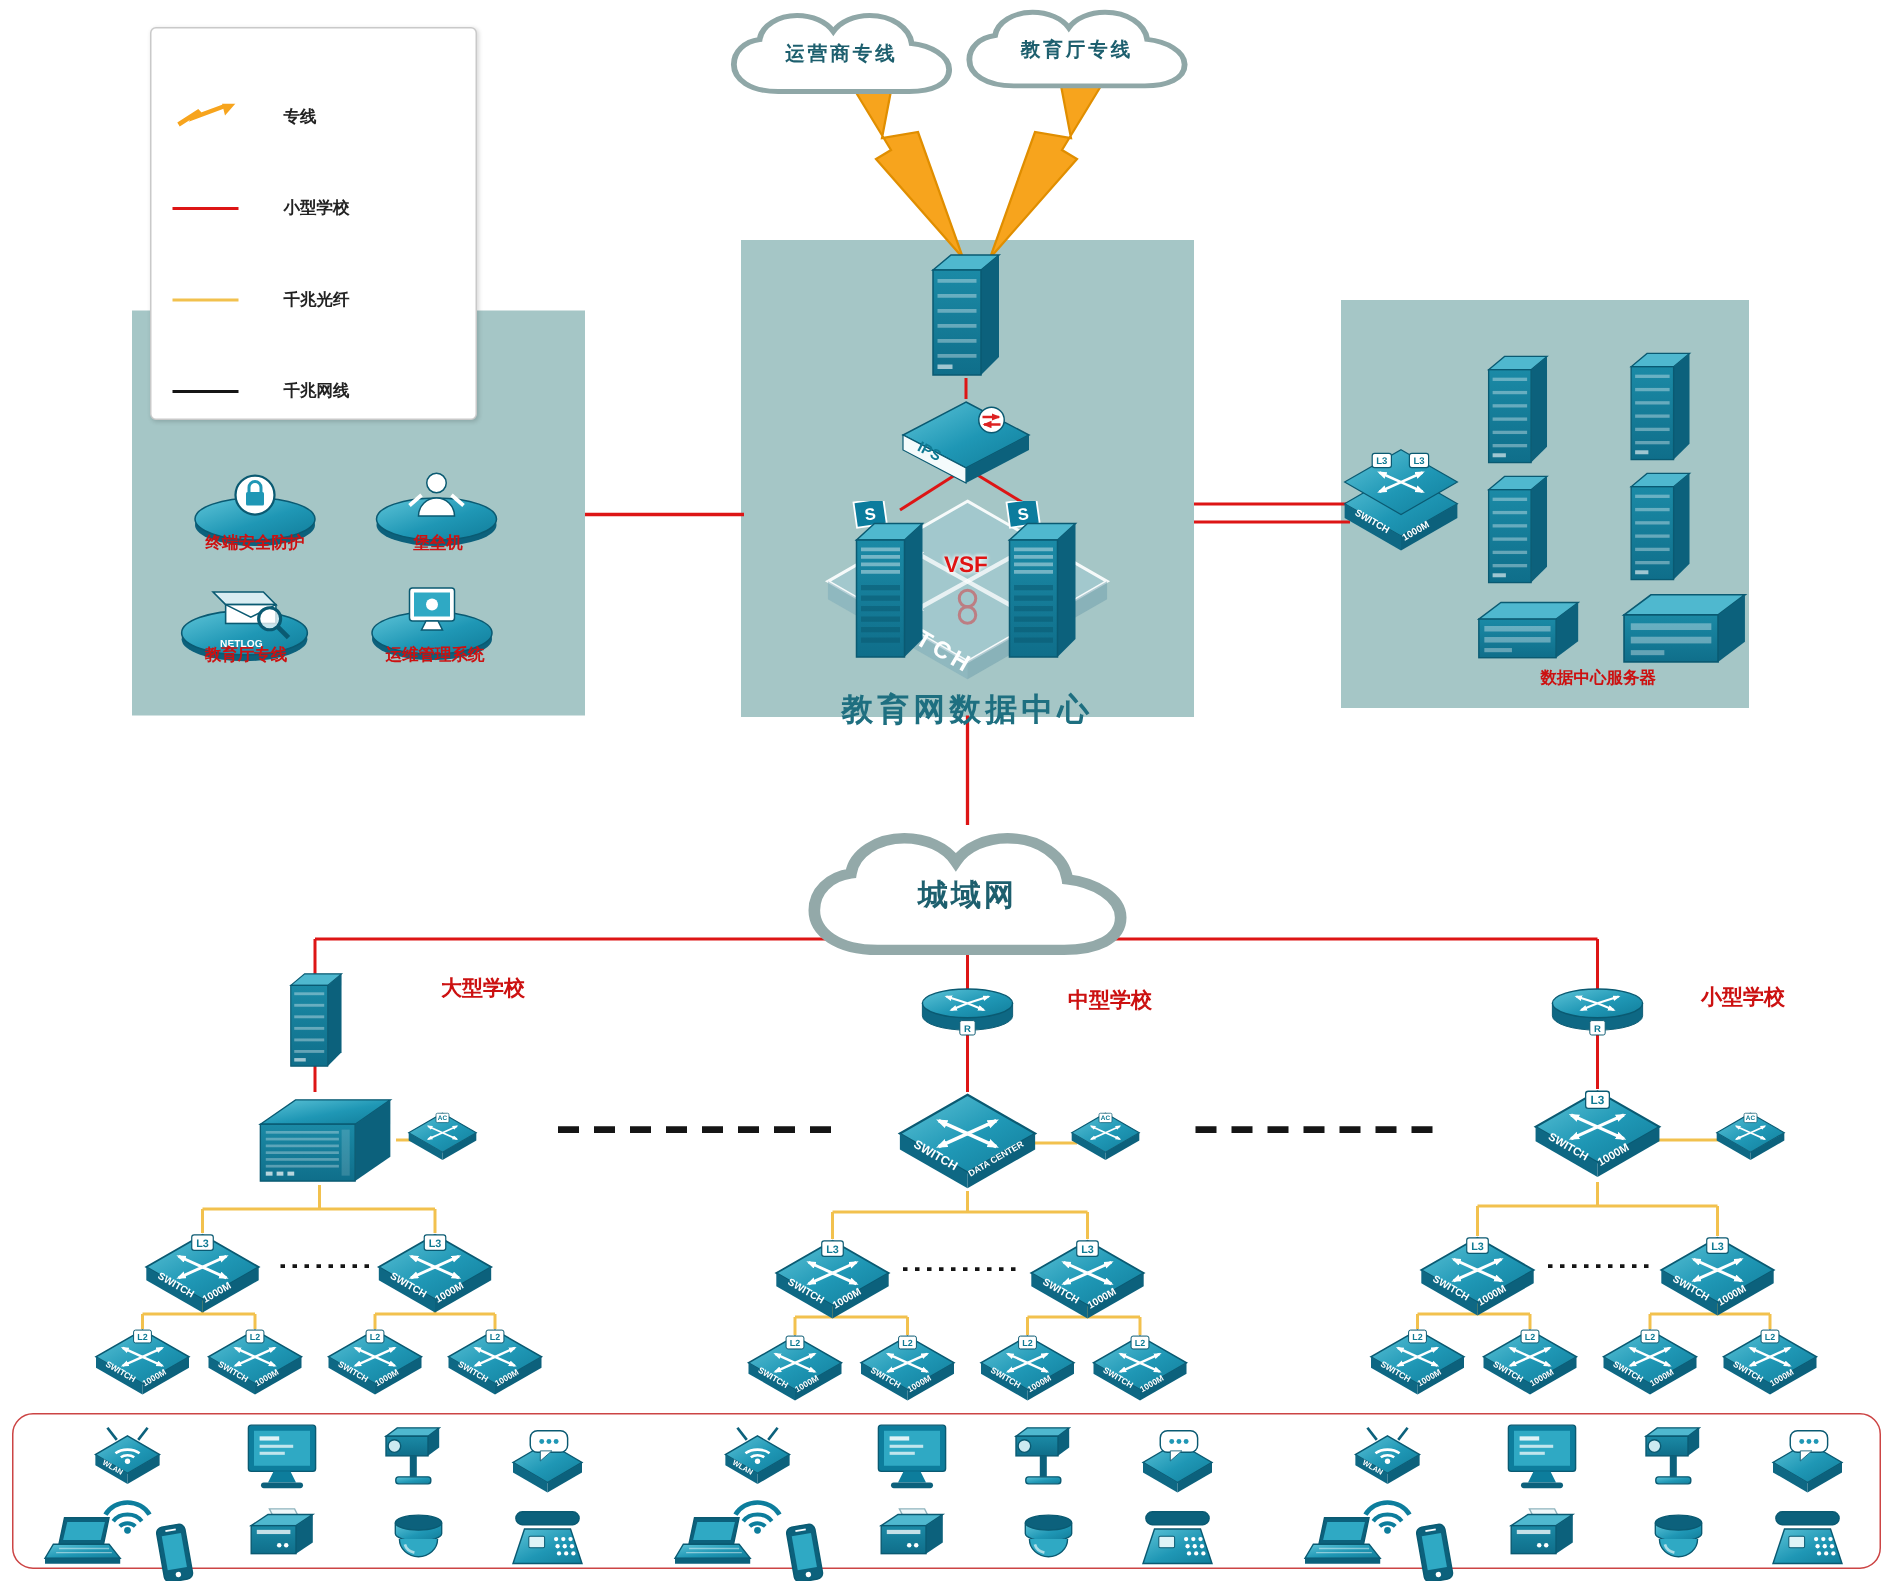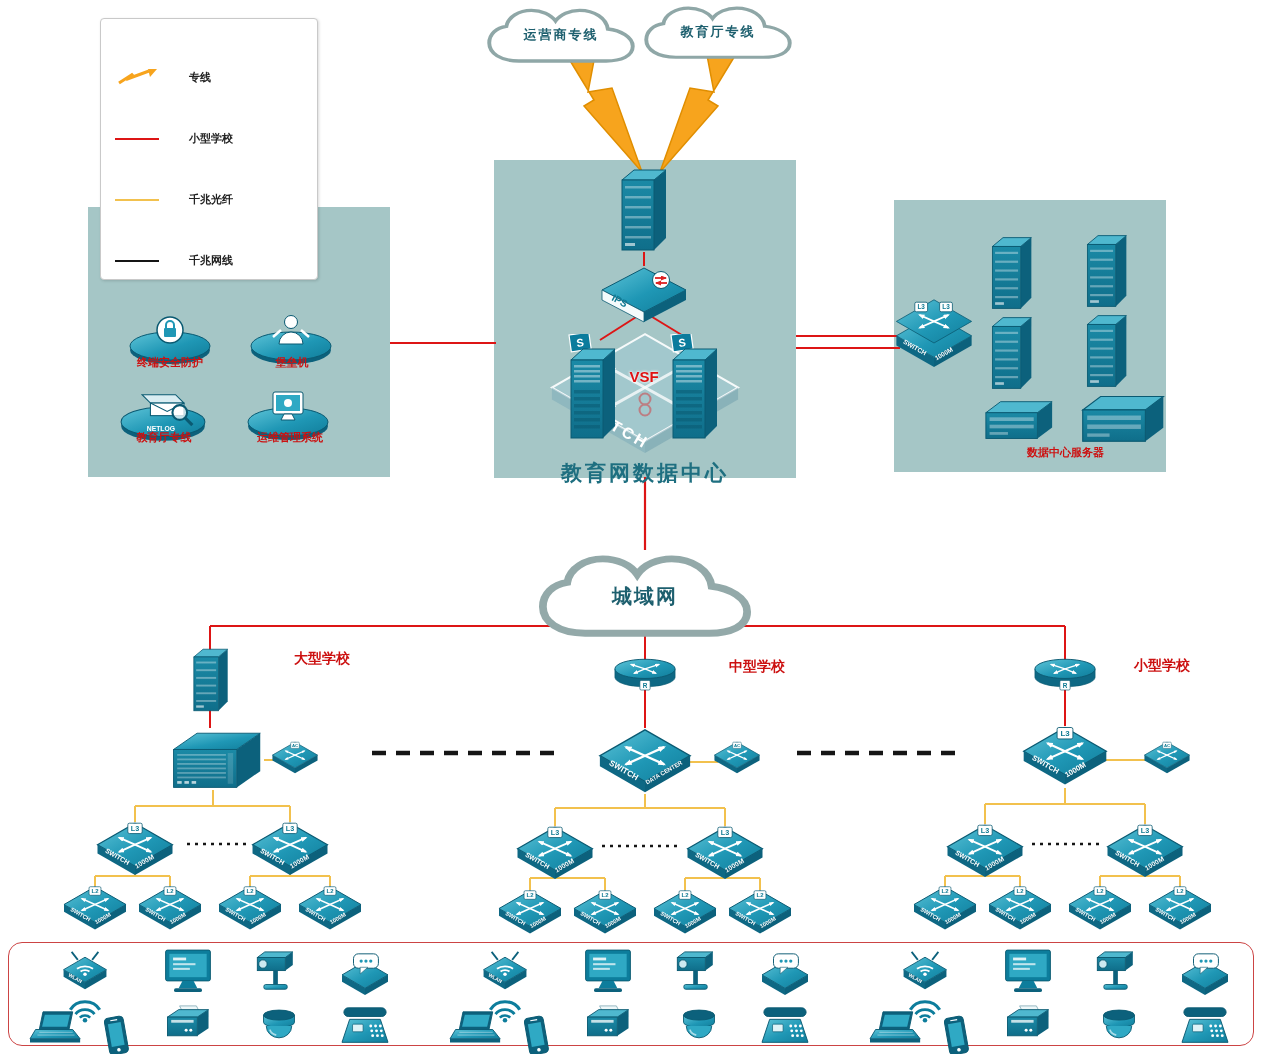--- a/index.html
+++ b/index.html
@@ -368,21 +368,21 @@
         <rect x="26" y="5" width="16" height="12" rx="2" fill="#fff" stroke="#0a5a72"></rect>
         <text x="34" y="14" font-size="8" font-weight="bold" fill="#0f7a93" text-anchor="middle">L3</text>
         <rect x="57" y="5" width="16" height="12" rx="2" fill="#fff" stroke="#0a5a72"></rect>
         <text x="65" y="14" font-size="8" font-weight="bold" fill="#0f7a93" text-anchor="middle">L3</text>
       </svg></div>
     <div class="label red-label" style="left: 958px; top: 446px; width: 215px;">数据中心服务器</div>
     <div class="node " style="left: 534px; top: 551px;"><svg width="222" height="94" viewBox="0 0 200 96" preserveAspectRatio="none">
         <path d="M46,84 C22,84 8,72 8,57 C8,44 17,34 30,32 C32,18 46,8 62,8 C75,8 87,14 93,24 C99,14 111,8 124,8 C143,8 158,20 160,36 C176,38 192,48 192,62 C192,77 177,84 158,84 Z" fill="#fff" stroke="#93a9a9" stroke-width="7"></path>
       </svg><div class="cloud-label" style="font-size:20px">城域网</div></div>
     <div class="label school-label" style="left: 262px; top: 650px; width: 120px;">大型学校</div>
-    <div class="label school-label" style="left: 697px; top: 658px; width: 120px;">中型学校</div>
+    <div class="label school-label" style="left: 680px; top: 658px; width: 120px;">中型学校</div>
     <div class="label school-label" style="left: 1102px; top: 658px; width: 120px; font-family: Liberation Mono, monospace;">小型学校</div>
     <div class="node " style="left: 190px; top: 646px;"><svg width="40" height="68" viewBox="0 0 52 88">
         <polygon points="5,14 17,4 49,4 37,14" fill="#4fb8cf" stroke="#0a5a72"></polygon>
         <polygon points="37,14 49,4 49,72 37,84" fill="#0c617c"></polygon>
         <rect x="5" y="14" width="32" height="70" fill="url(#gFront)" stroke="#0a5a72"></rect>
         <g fill="rgba(255,255,255,.35)">
           <rect x="8" y="20" width="26" height="2.5"></rect>
           <rect x="8" y="30" width="26" height="2.5"></rect>
           <rect x="8" y="40" width="26" height="2.5"></rect>
           <rect x="8" y="50" width="26" height="2.5"></rect>

